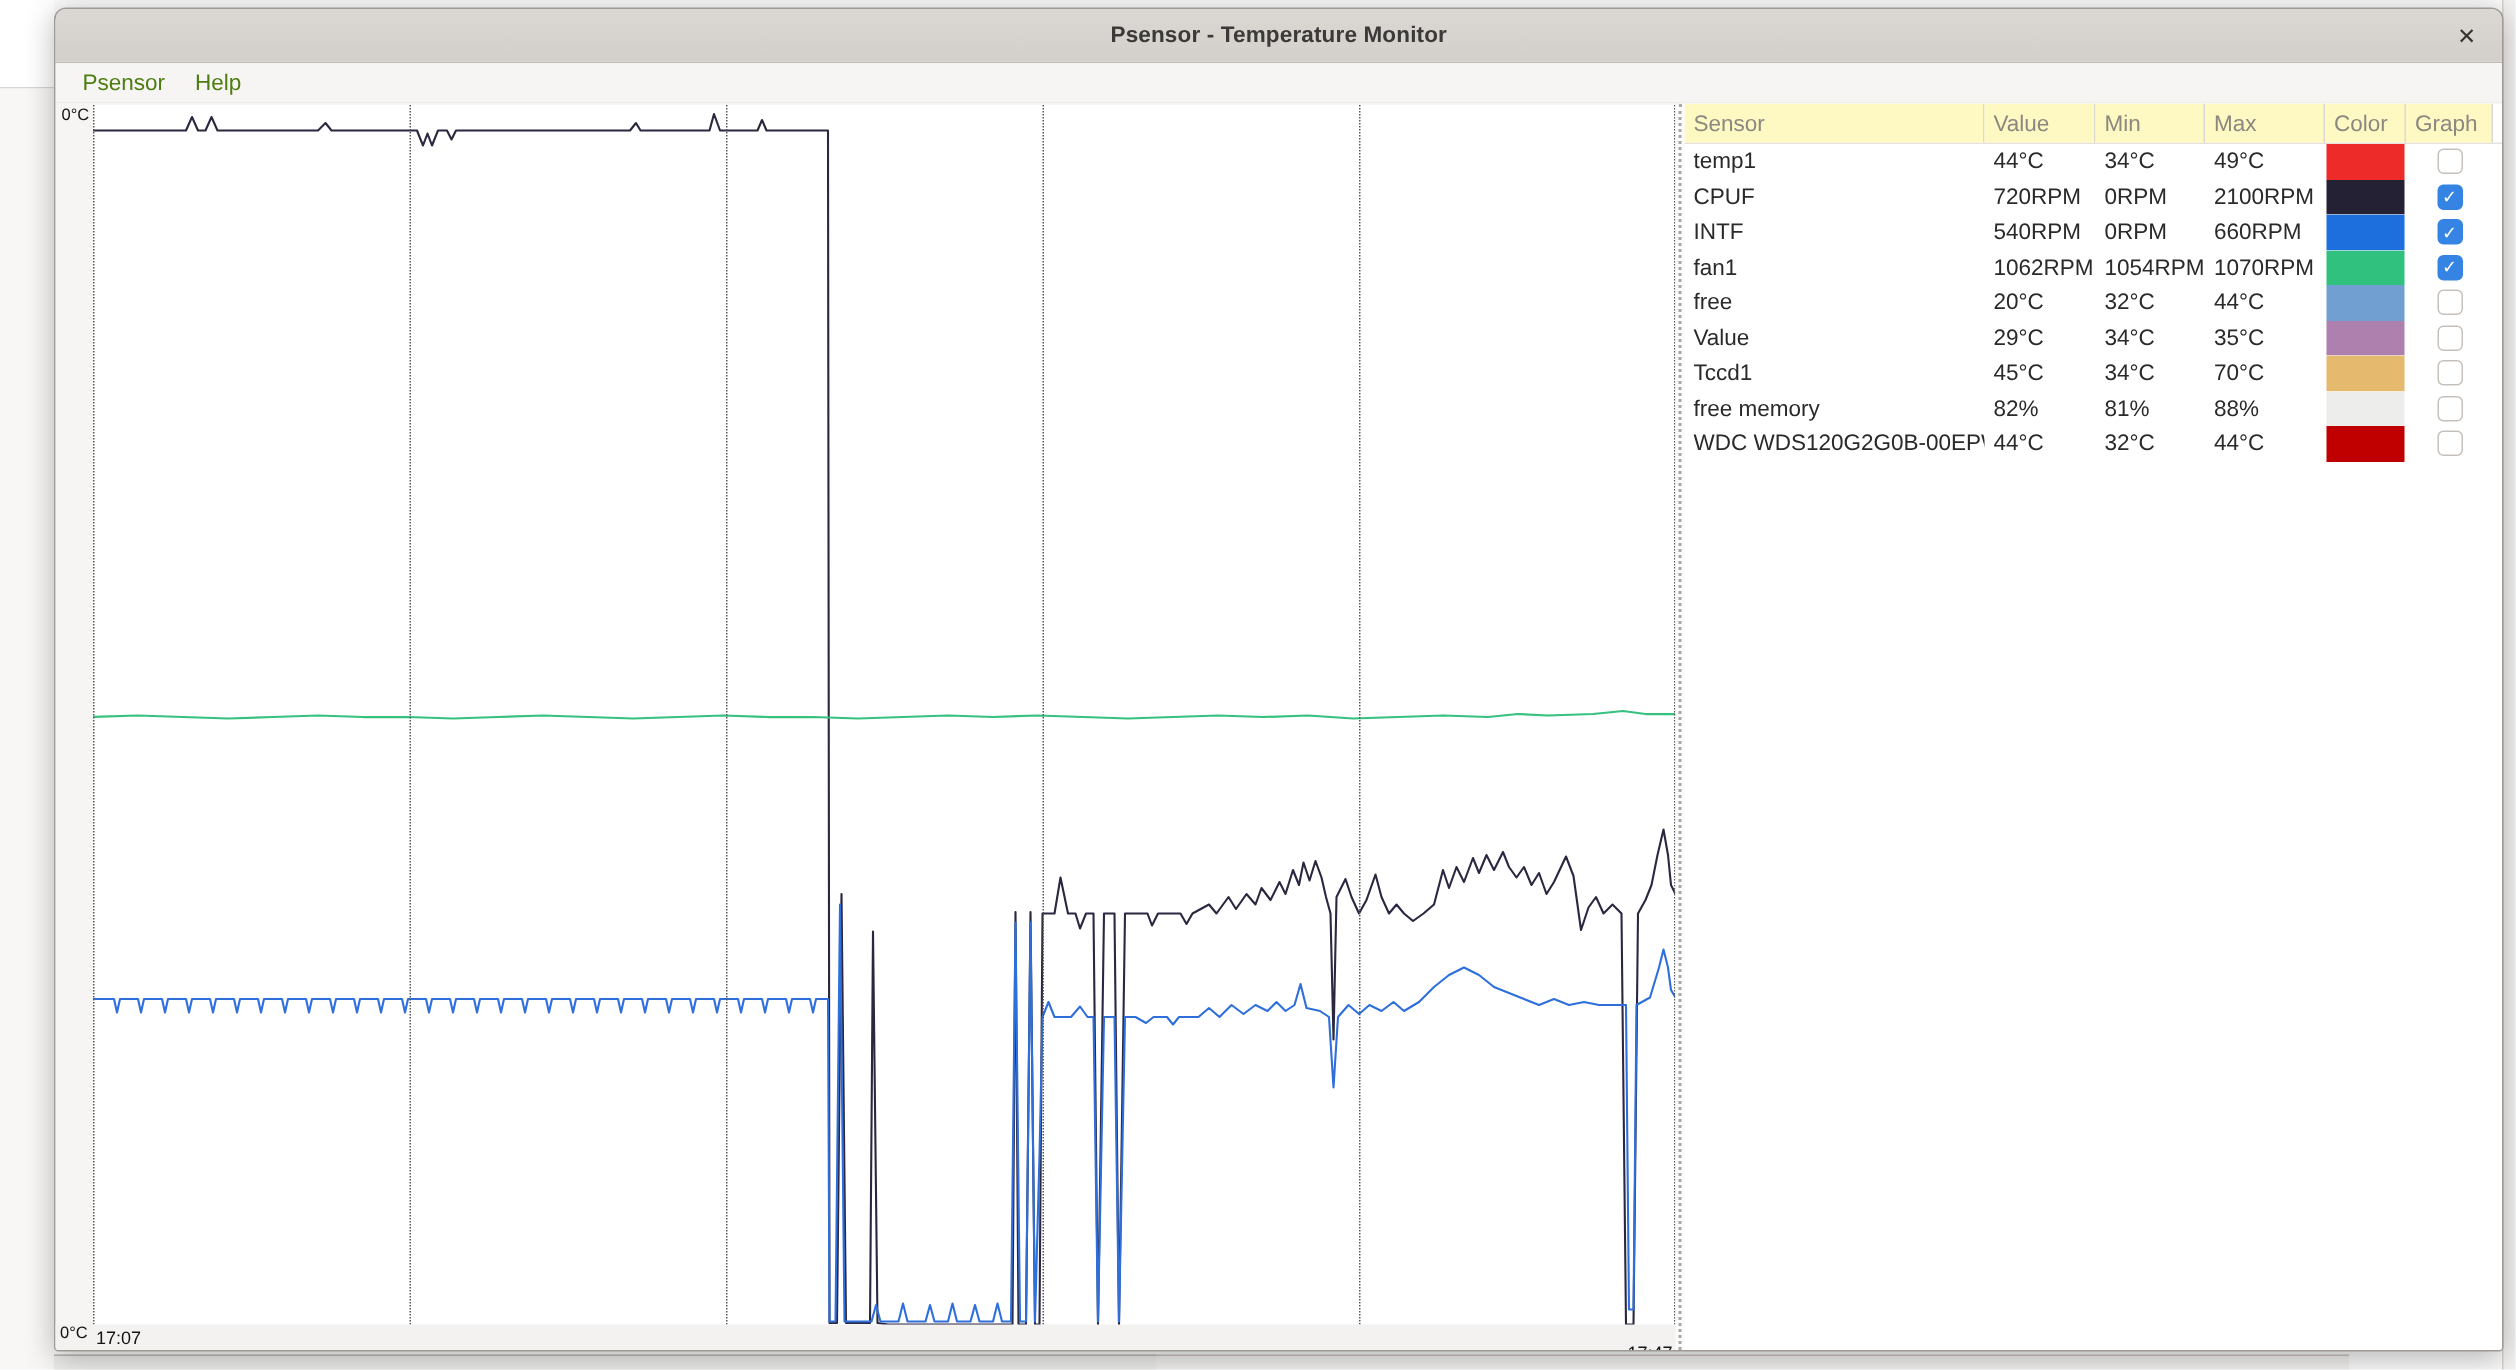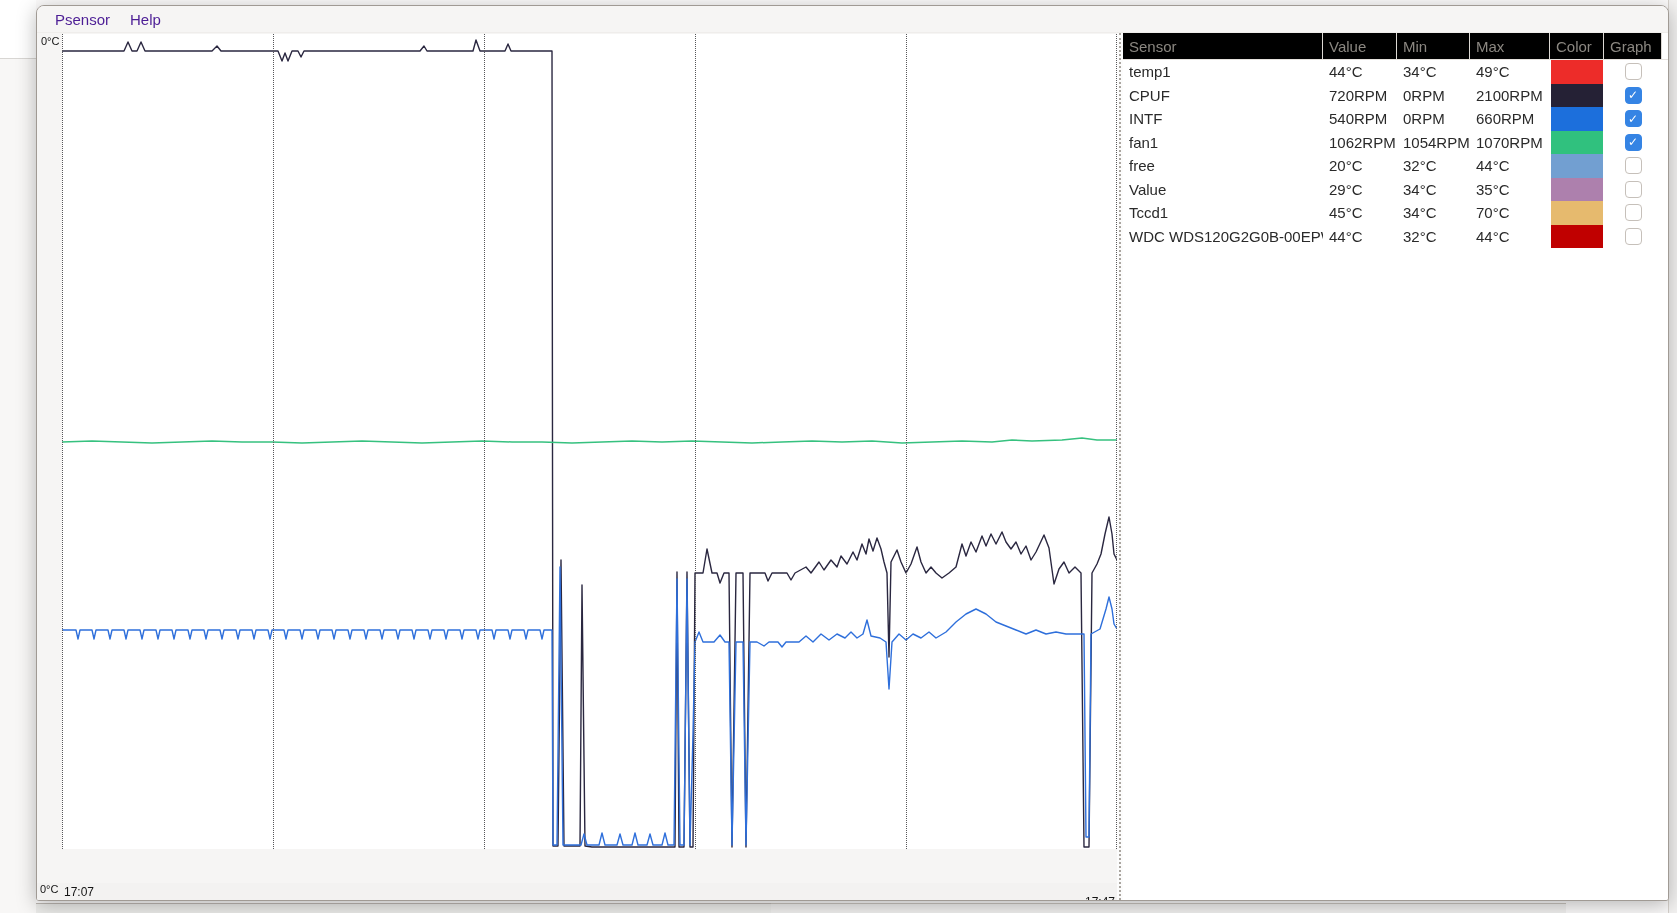--- a/index.html
+++ b/index.html
@@ -32,21 +32,21 @@
   .titlebar .title{font-size:15px;font-weight:bold;color:#3b3a39;letter-spacing:.1px;}
   .close-btn{
     position:absolute;right:10px;top:4px;width:27px;height:27px;
     display:flex;align-items:center;justify-content:center;border-radius:50%;
     color:#37342f;font-size:15px;font-weight:bold;cursor:default;
   }
   .menubar{
     height:26px;flex:0 0 26px;background:#f6f5f4;display:flex;align-items:stretch;
     padding-left:8px;border-bottom:1px solid #efedeb;
   }
-  .menu-item{display:flex;align-items:center;padding:0 10px;font-size:15px;color:#4c1d95;}
+  .menu-item{display:flex;align-items:center;padding:0 10px;font-size:15px;color:#4d7c0f;}
 
   .content{flex:1;display:flex;min-height:0;}
 
   
   .graph-pane{position:relative;width:1080px;flex:0 0 1080px;background:#f6f5f4;}
   .axis-top{position:absolute;left:4px;top:2px;font-size:11px;color:#141414;}
   .plot{position:absolute;left:25px;top:1px;width:1055px;height:815px;background:#ffffff;overflow:hidden;}
   .plot svg{position:absolute;left:0;top:0;}
   .gridline{position:absolute;top:0;bottom:0;width:0;border-left:1px dotted #57575a;}
   .graph-bottom{position:absolute;left:0;right:0;bottom:0;height:17px;background:#f3f2f1;font-size:12px;color:#141414;}
@@ -56,21 +56,21 @@
 
   
   .splitter{width:6px;flex:0 0 6px;background:#fcfcfc;position:relative;}
   .splitter:before{content:"";position:absolute;left:2px;top:0;bottom:0;border-left:2px dotted #aaa59f;}
 
   
   .table-pane{flex:1;background:#ffffff;overflow:hidden;position:relative;}
   .thead{display:grid;grid-template-columns:200px 74px 73px 80px 54px 58px;height:26px;border-bottom:1px solid #e5e1dd;}
   .th{
     display:flex;align-items:center;padding:0 6px;box-sizing:border-box;
-    font-size:15px;color:#8b8781;border-right:1px solid #dcd8d3;background:#000000;
+    font-size:15px;color:#8b8781;border-right:1px solid #dcd8d3;background:#fef9c3;
     white-space:nowrap;overflow:hidden;
   }
   .trow{display:grid;grid-template-columns:200px 74px 73px 80px 54px 58px;height:23.5px;}
   .cell{
     display:flex;align-items:center;padding:0 6px;box-sizing:border-box;
     font-size:15px;color:#2a2a2a;white-space:nowrap;overflow:hidden;
   }
   .c-color{padding:0 1px;}
   .swatch{width:100%;height:100%;}
   .c-graph{justify-content:center;padding:0;}
@@ -87,20 +87,26 @@
 <body>
 
 <div class="bg-left-top"></div>
 <div class="bg-left"></div>
 <div class="bg-right"></div>
 <div class="bg-bottom"></div>
 <div class="bg-bottom-dark"></div>
 
 <div class="window">
 
+  <div class="titlebar">
+    <span class="title">Psensor - Temperature Monitor</span>
+    <span class="close-btn">
+      <span>✕</span>
+    </span>
+  </div>
 
   <div class="menubar">
     <span class="menu-item">Psensor</span>
     <span class="menu-item">Help</span>
   </div>
 
   <div class="content">
 
     <div class="graph-pane">
       <span class="axis-top">0°C</span>
@@ -235,20 +241,34 @@
       <div class="swatch" style="background: rgb(230, 186, 110);"></div>
     </div>
     <div class="cell c-graph">
       <div class="checkbox">
         
       </div>
     </div>
   </div>
 
 
+  <div class="trow">
+    <div class="cell">free memory</div>
+    <div class="cell">82%</div>
+    <div class="cell">81%</div>
+    <div class="cell">88%</div>
+    <div class="cell c-color">
+      <div class="swatch" style="background: rgb(237, 238, 236);"></div>
+    </div>
+    <div class="cell c-graph">
+      <div class="checkbox">
+        
+      </div>
+    </div>
+  </div>
 
   <div class="trow">
     <div class="cell">WDC WDS120G2G0B-00EPW0</div>
     <div class="cell">44°C</div>
     <div class="cell">32°C</div>
     <div class="cell">44°C</div>
     <div class="cell c-color">
       <div class="swatch" style="background: rgb(192, 0, 0);"></div>
     </div>
     <div class="cell c-graph">

